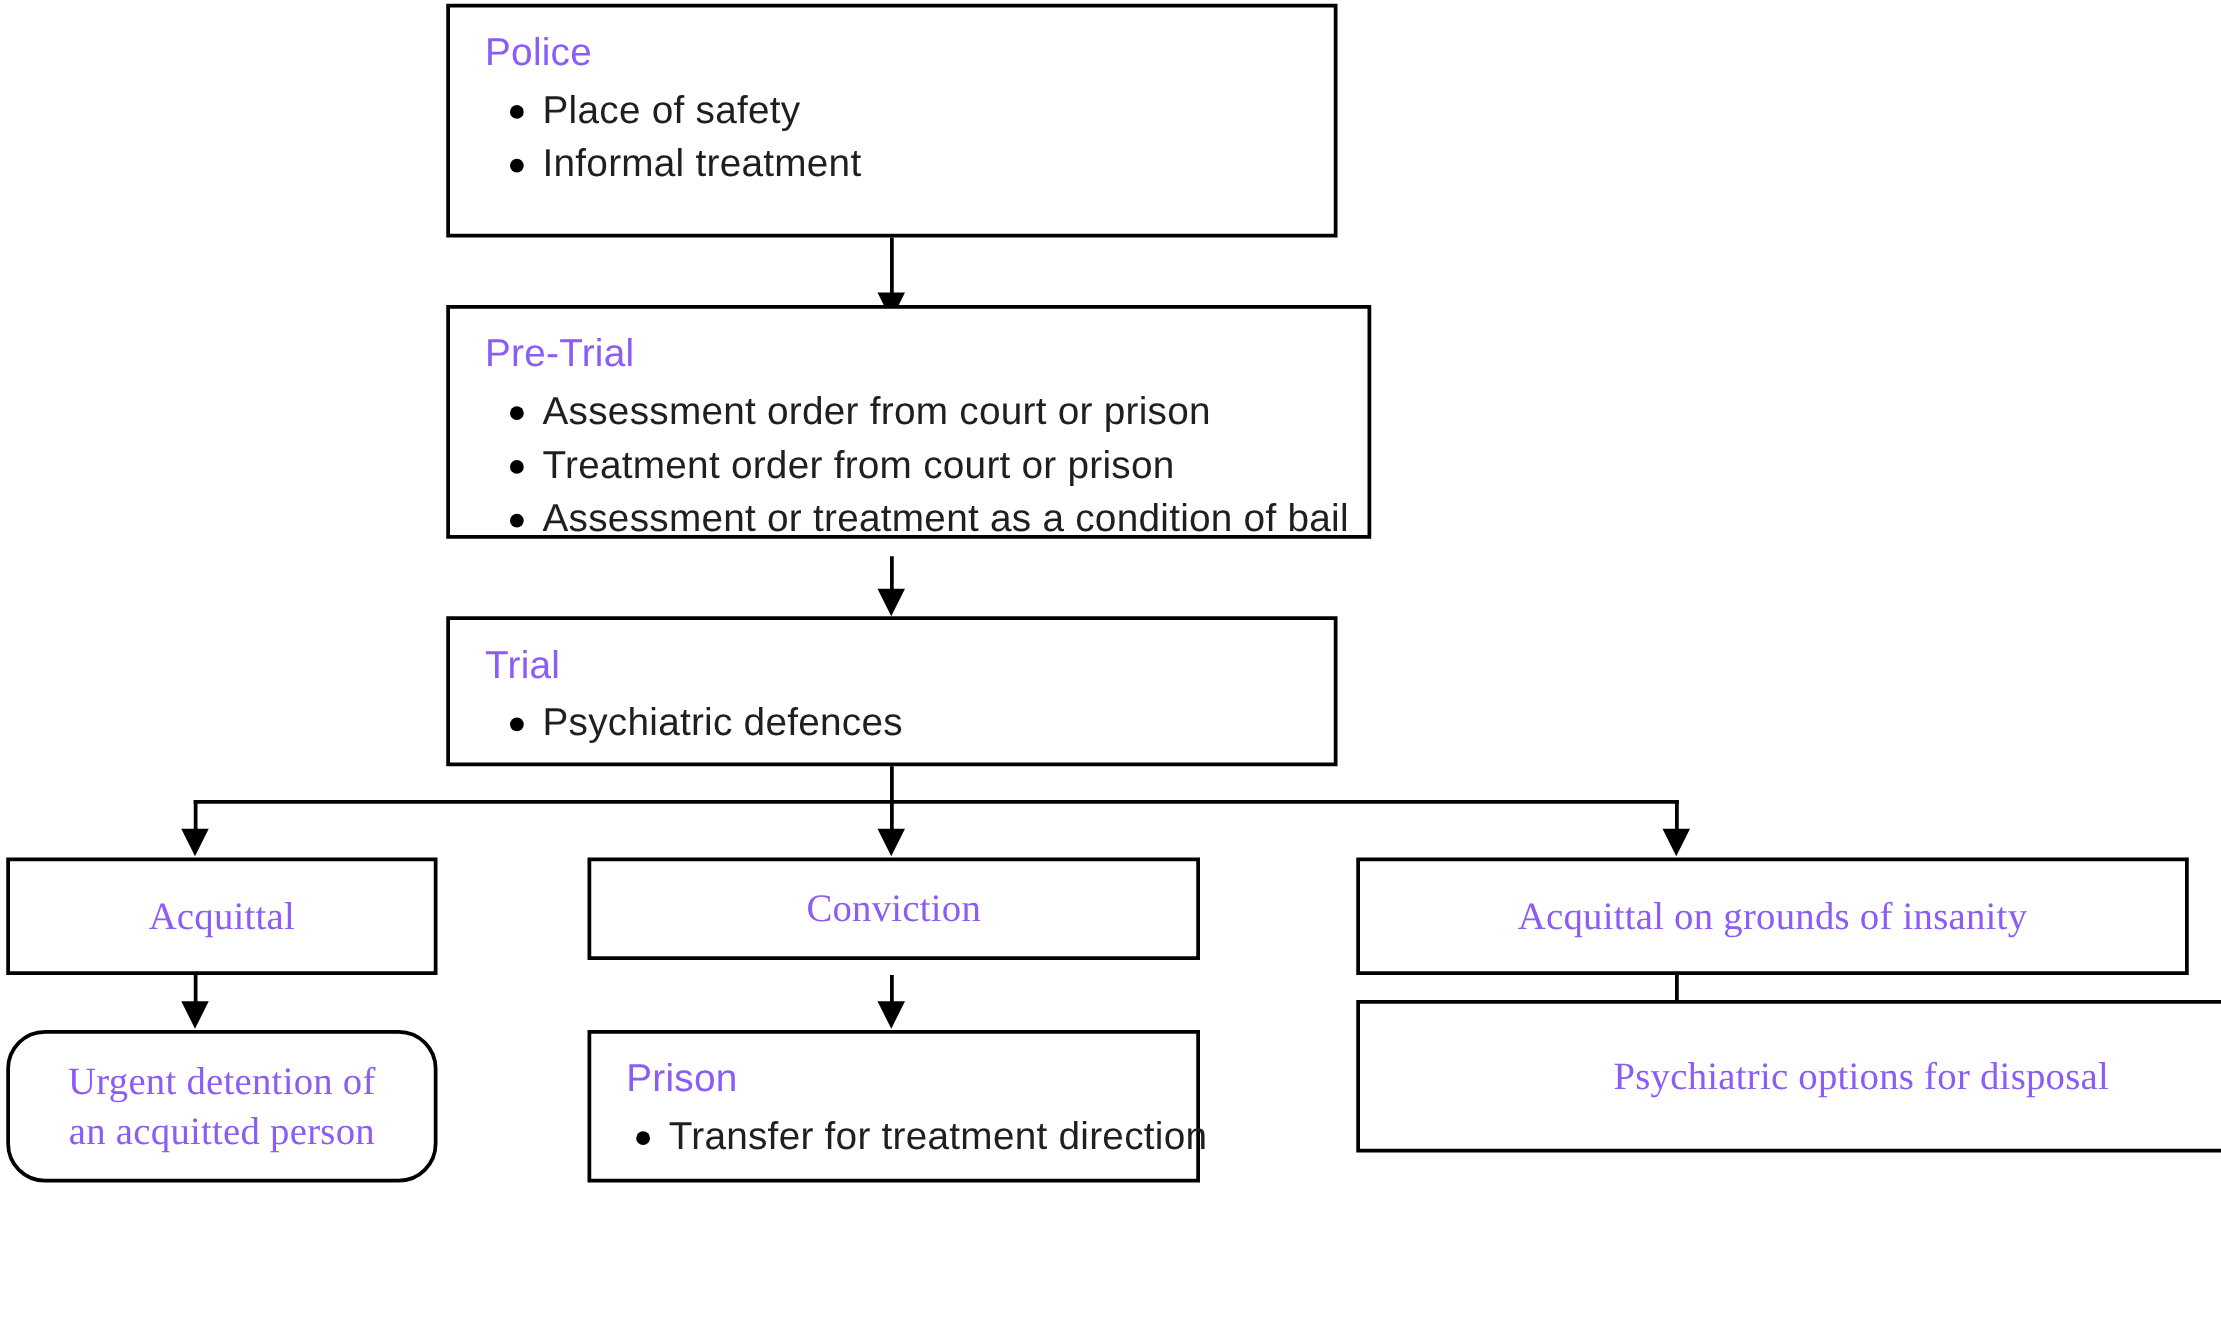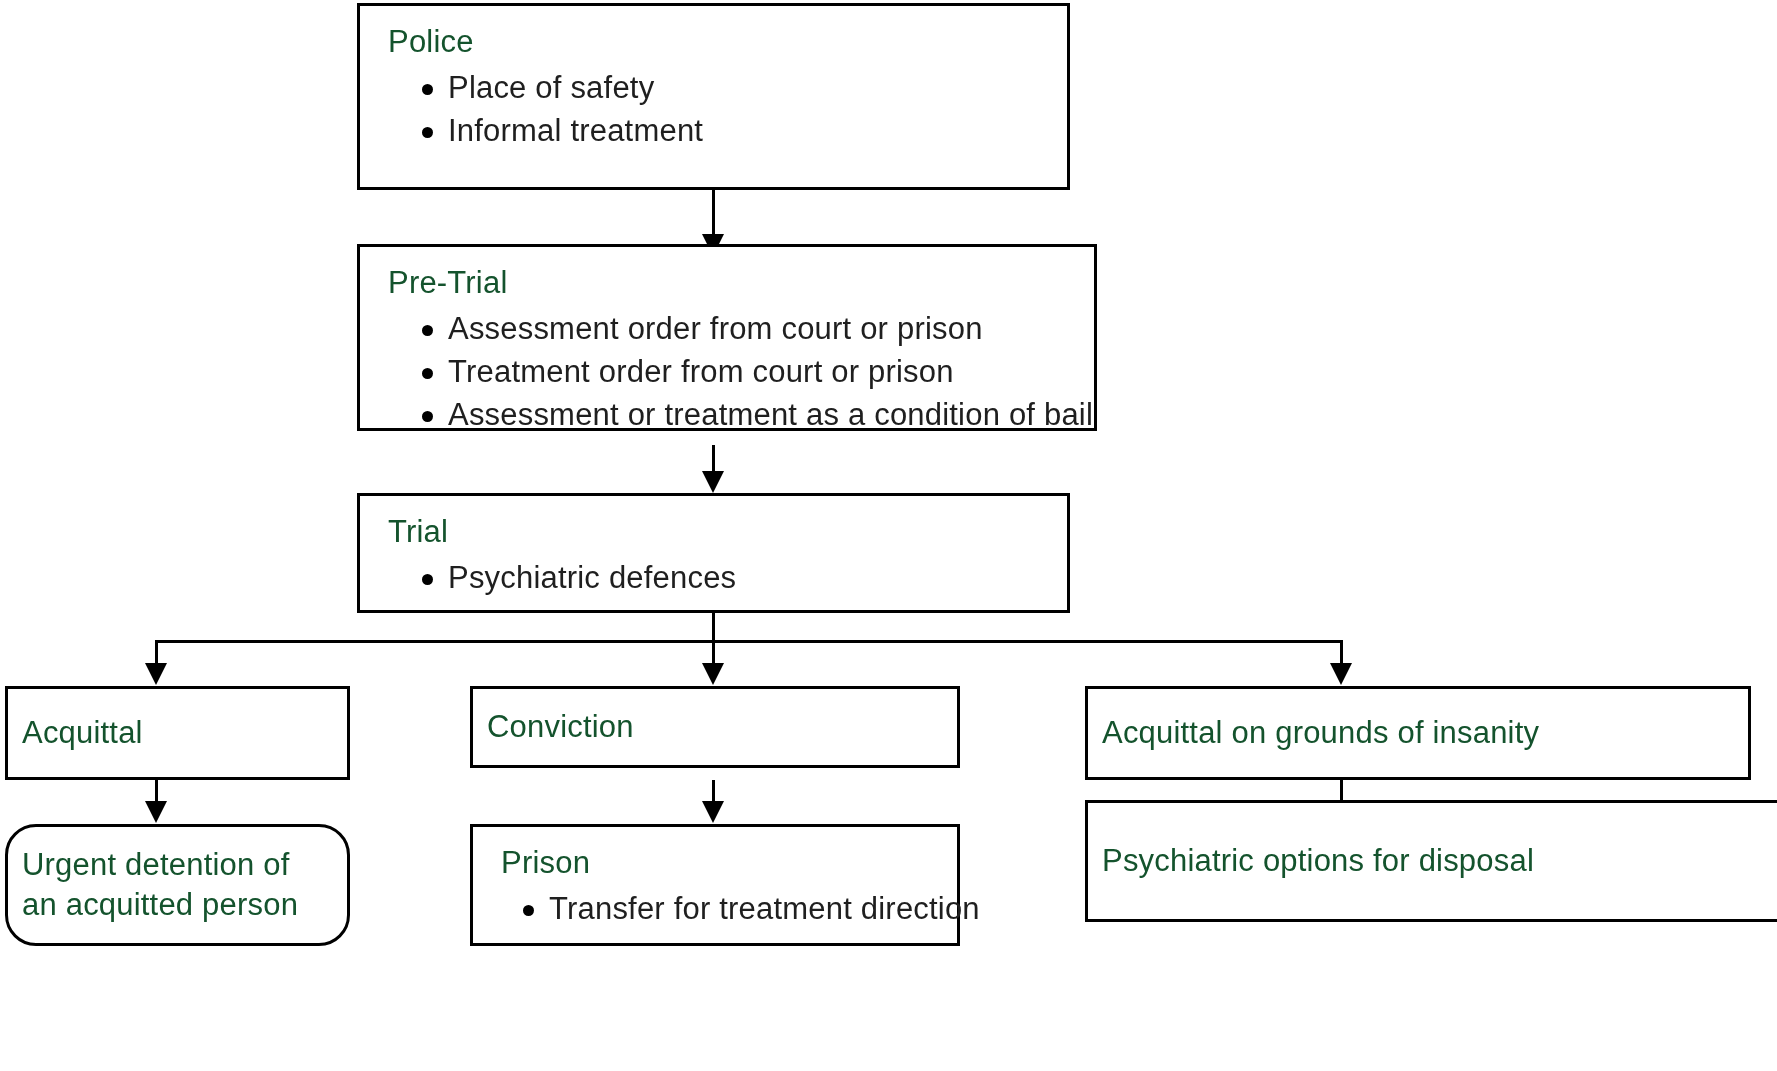--- a/index.html
+++ b/index.html
@@ -35,32 +35,34 @@
     justify-content: center;
   }
   .node.align-top > .node-inner {
     justify-content: flex-start;
     padding-top: 16px;
   }
 
   .node-title {
     font-size: 31px;
     line-height: 1.28;
-    color: #14532d;
+    color: #8b5cf6;
     letter-spacing: 0.2px;
     padding: 0 28px;
     white-space: pre;
   }
   .node-title.center {
+    text-align: center;
     padding: 0 14px;
+    font-family: Liberation Serif, serif;
   }
 
   ul.bullets {
     list-style: none;
-    margin: 6px 0 0 18px;
+    margin: 6px 0 0 4px;
     padding: 0 18px 0 44px;
   }
   ul.bullets li {
     position: relative;
     font-size: 31px;
     line-height: 1.30;
     color: #1f1f1f;
     letter-spacing: 0.2px;
     white-space: pre;
     padding-left: 26px;

